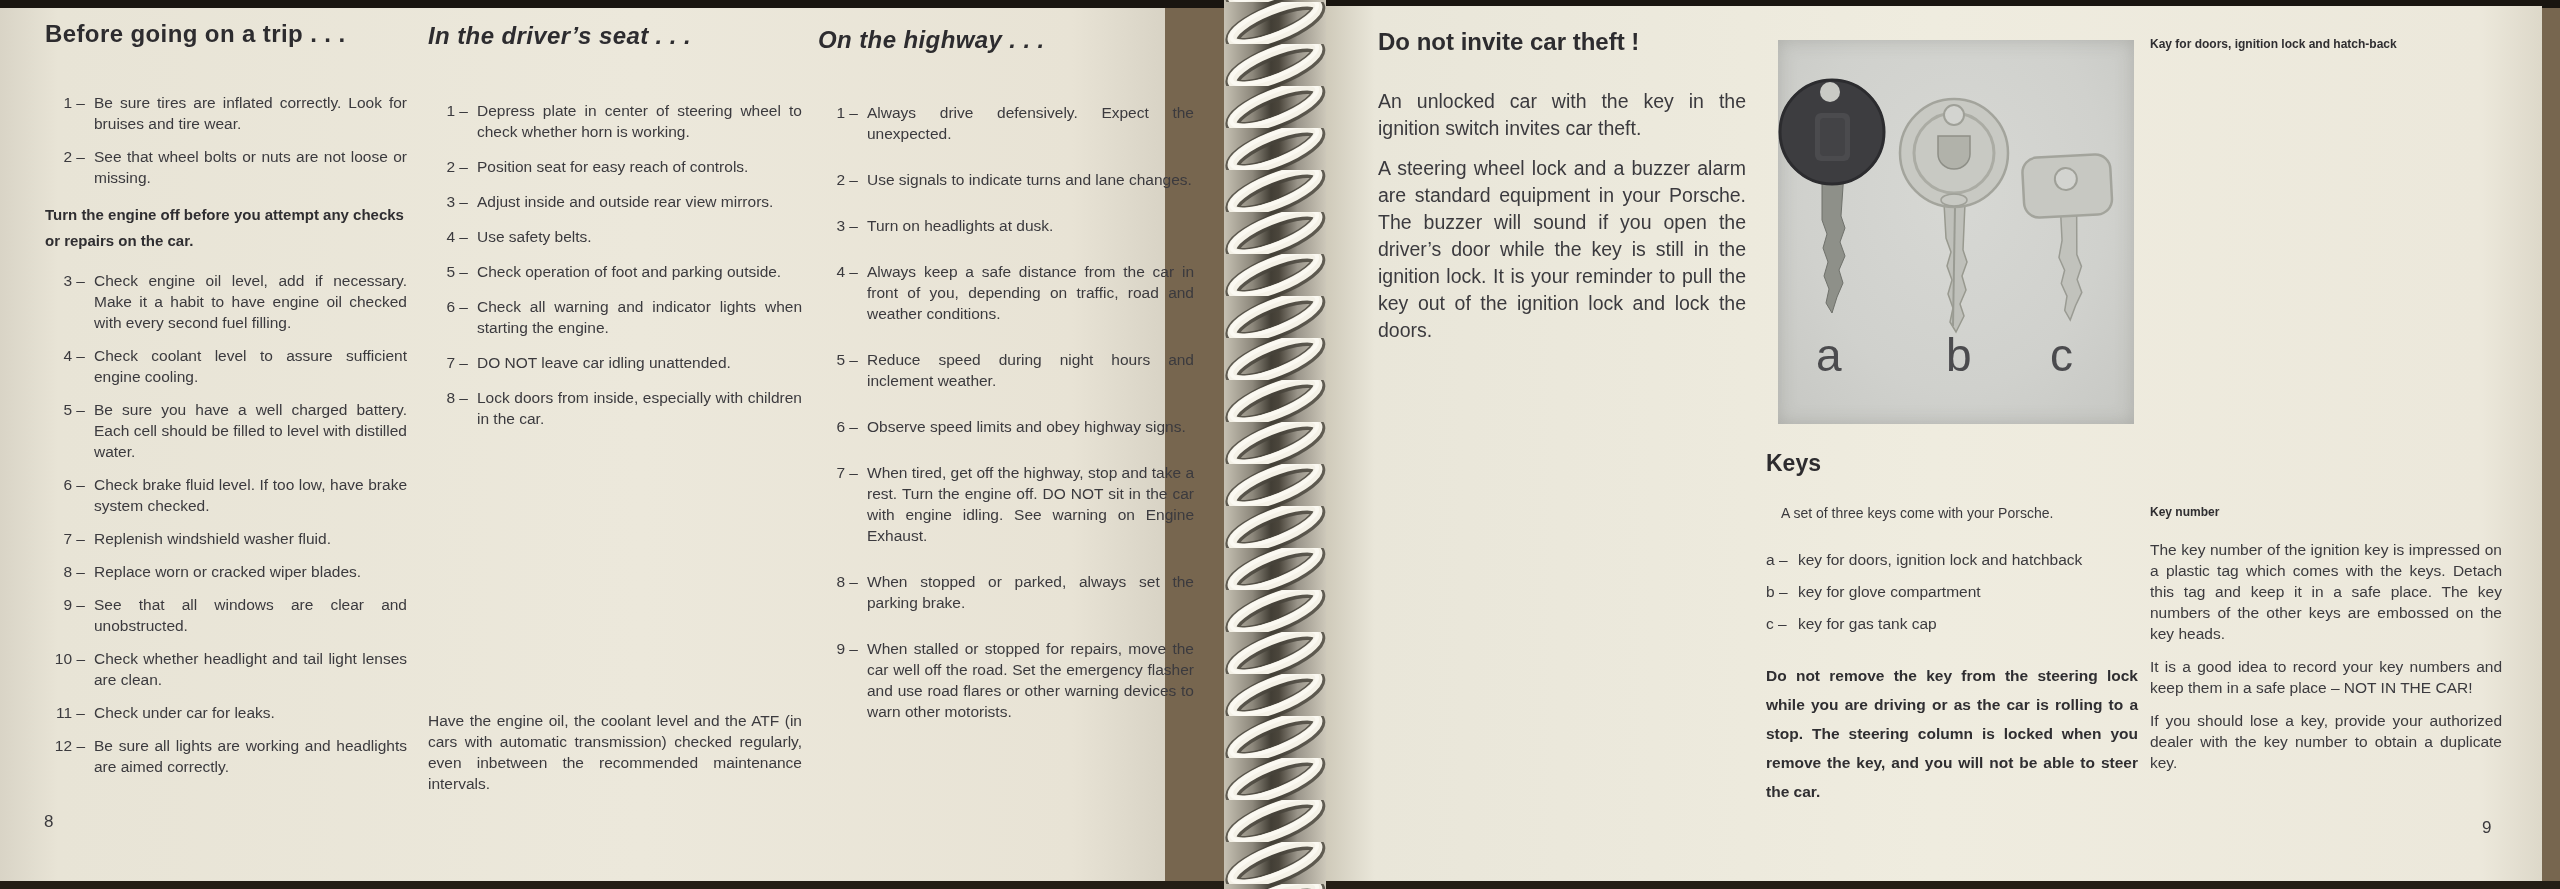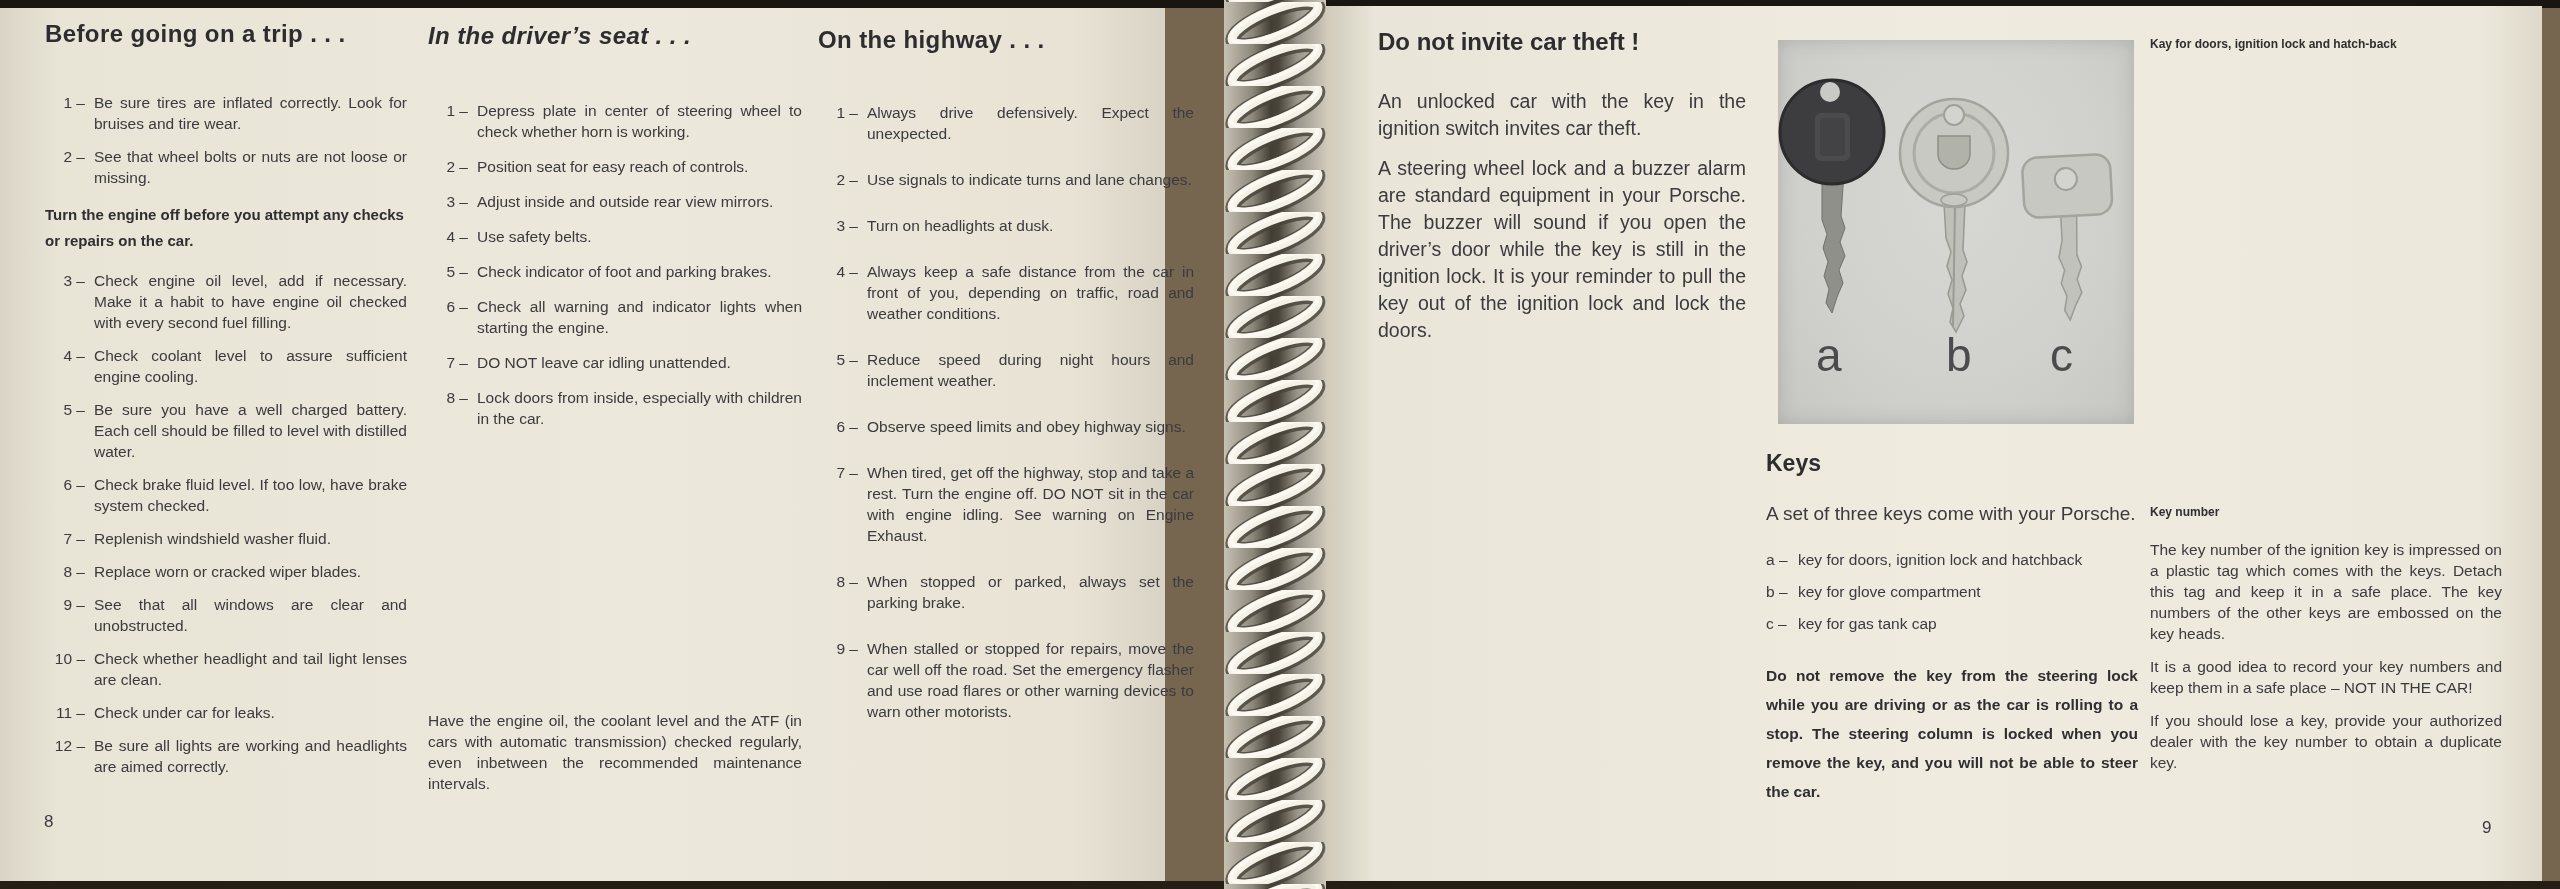--- a/index.html
+++ b/index.html
@@ -41,21 +41,21 @@
   
   .theft-h{font-size:24px;font-weight:bold;color:#2d2c2f;margin:0 0 32px 0;}
   .theft-p{font-size:19.5px;line-height:27px;text-align:justify;margin:0 0 13px 0;}
   .photo{
     position:absolute;left:452px;top:34px;width:356px;height:384px;
     background:radial-gradient(ellipse at 50% 40%, #d7d8d4 0%, #d0d1cd 60%, #c6c7c3 100%);
     box-shadow:inset 0 0 18px rgba(90,90,85,.25);
   }
   .key-label{position:absolute;font-size:46px;color:#4b4b4e;top:288px;}
   .keys-h{font-size:23px;font-weight:bold;color:#2d2c2f;margin:0 0 26px 0;}
-  .keys-intro{font-size:19px;line-height:21px;margin:0 0 25px 0;}
+  .keys-intro{font-size:14px;line-height:21px;margin:0 0 25px 15px;}
   .kitem{display:flex;margin-bottom:11px;font-size:15.5px;line-height:21px;}
   .kmk{flex:0 0 22px;text-align:left;margin-right:10px;white-space:nowrap;}
   .warning{font-weight:bold;color:#2f2e31;font-size:15.5px;line-height:29px;text-align:justify;margin-top:27px;}
   .subhead{font-size:12px;font-weight:bold;color:#2f2e31;line-height:21px;margin:0 0 22px 0;}
   .smallpar{font-size:15.5px;line-height:21px;text-align:justify;margin:0 0 12px 0;}
 </style>
 </head>
 <body>
 
 <div class="band top"></div>
@@ -132,21 +132,21 @@
       <div class="item" style="margin-bottom:14px;">
         <span class="mk">3 –</span>
         <span class="tx">Adjust inside and outside rear view mirrors.</span>
       </div>
       <div class="item" style="margin-bottom:14px;">
         <span class="mk">4 –</span>
         <span class="tx">Use safety belts.</span>
       </div>
       <div class="item" style="margin-bottom:14px;">
         <span class="mk">5 –</span>
-        <span class="tx">Check indicator of foot and parking brakes.</span>
+        <span class="tx">Check operation of foot and parking outside.</span>
       </div>
       <div class="item" style="margin-bottom:14px;">
         <span class="mk">6 –</span>
         <span class="tx">Check all warning and indicator lights when starting the engine.</span>
       </div>
       <div class="item" style="margin-bottom:14px;">
         <span class="mk">7 –</span>
         <span class="tx">DO NOT leave car idling unattended.</span>
       </div>
       <div class="item" style="margin-bottom:14px;">
@@ -154,21 +154,21 @@
         <span class="tx">Lock doors from inside, especially with children in the car.</span>
       </div>
     </div>
   </div>
 
   <div class="col" style="left:428px;top:686px;width:374px;">
     <p class="plainpar">Have the engine oil, the coolant level and the ATF (in cars with automatic transmission) checked regularly, even inbetween the recommended maintenance intervals.</p>
   </div>
 
   <div class="col" style="left:818px;top:18px;width:376px;">
-    <h2 class="col-h" style="margin-bottom:48px;">On the highway . . .</h2>
+    <h2 class="col-h" style="margin-bottom:48px;font-style:italic;">On the highway . . .</h2>
     <div class="list">
       <div class="item" style="margin-bottom:25px;">
         <span class="mk">1 –</span>
         <span class="tx">Always drive defensively. Expect the unexpected.</span>
       </div>
       <div class="item" style="margin-bottom:25px;">
         <span class="mk">2 –</span>
         <span class="tx">Use signals to indicate turns and lane changes.</span>
       </div>
       <div class="item" style="margin-bottom:25px;">

